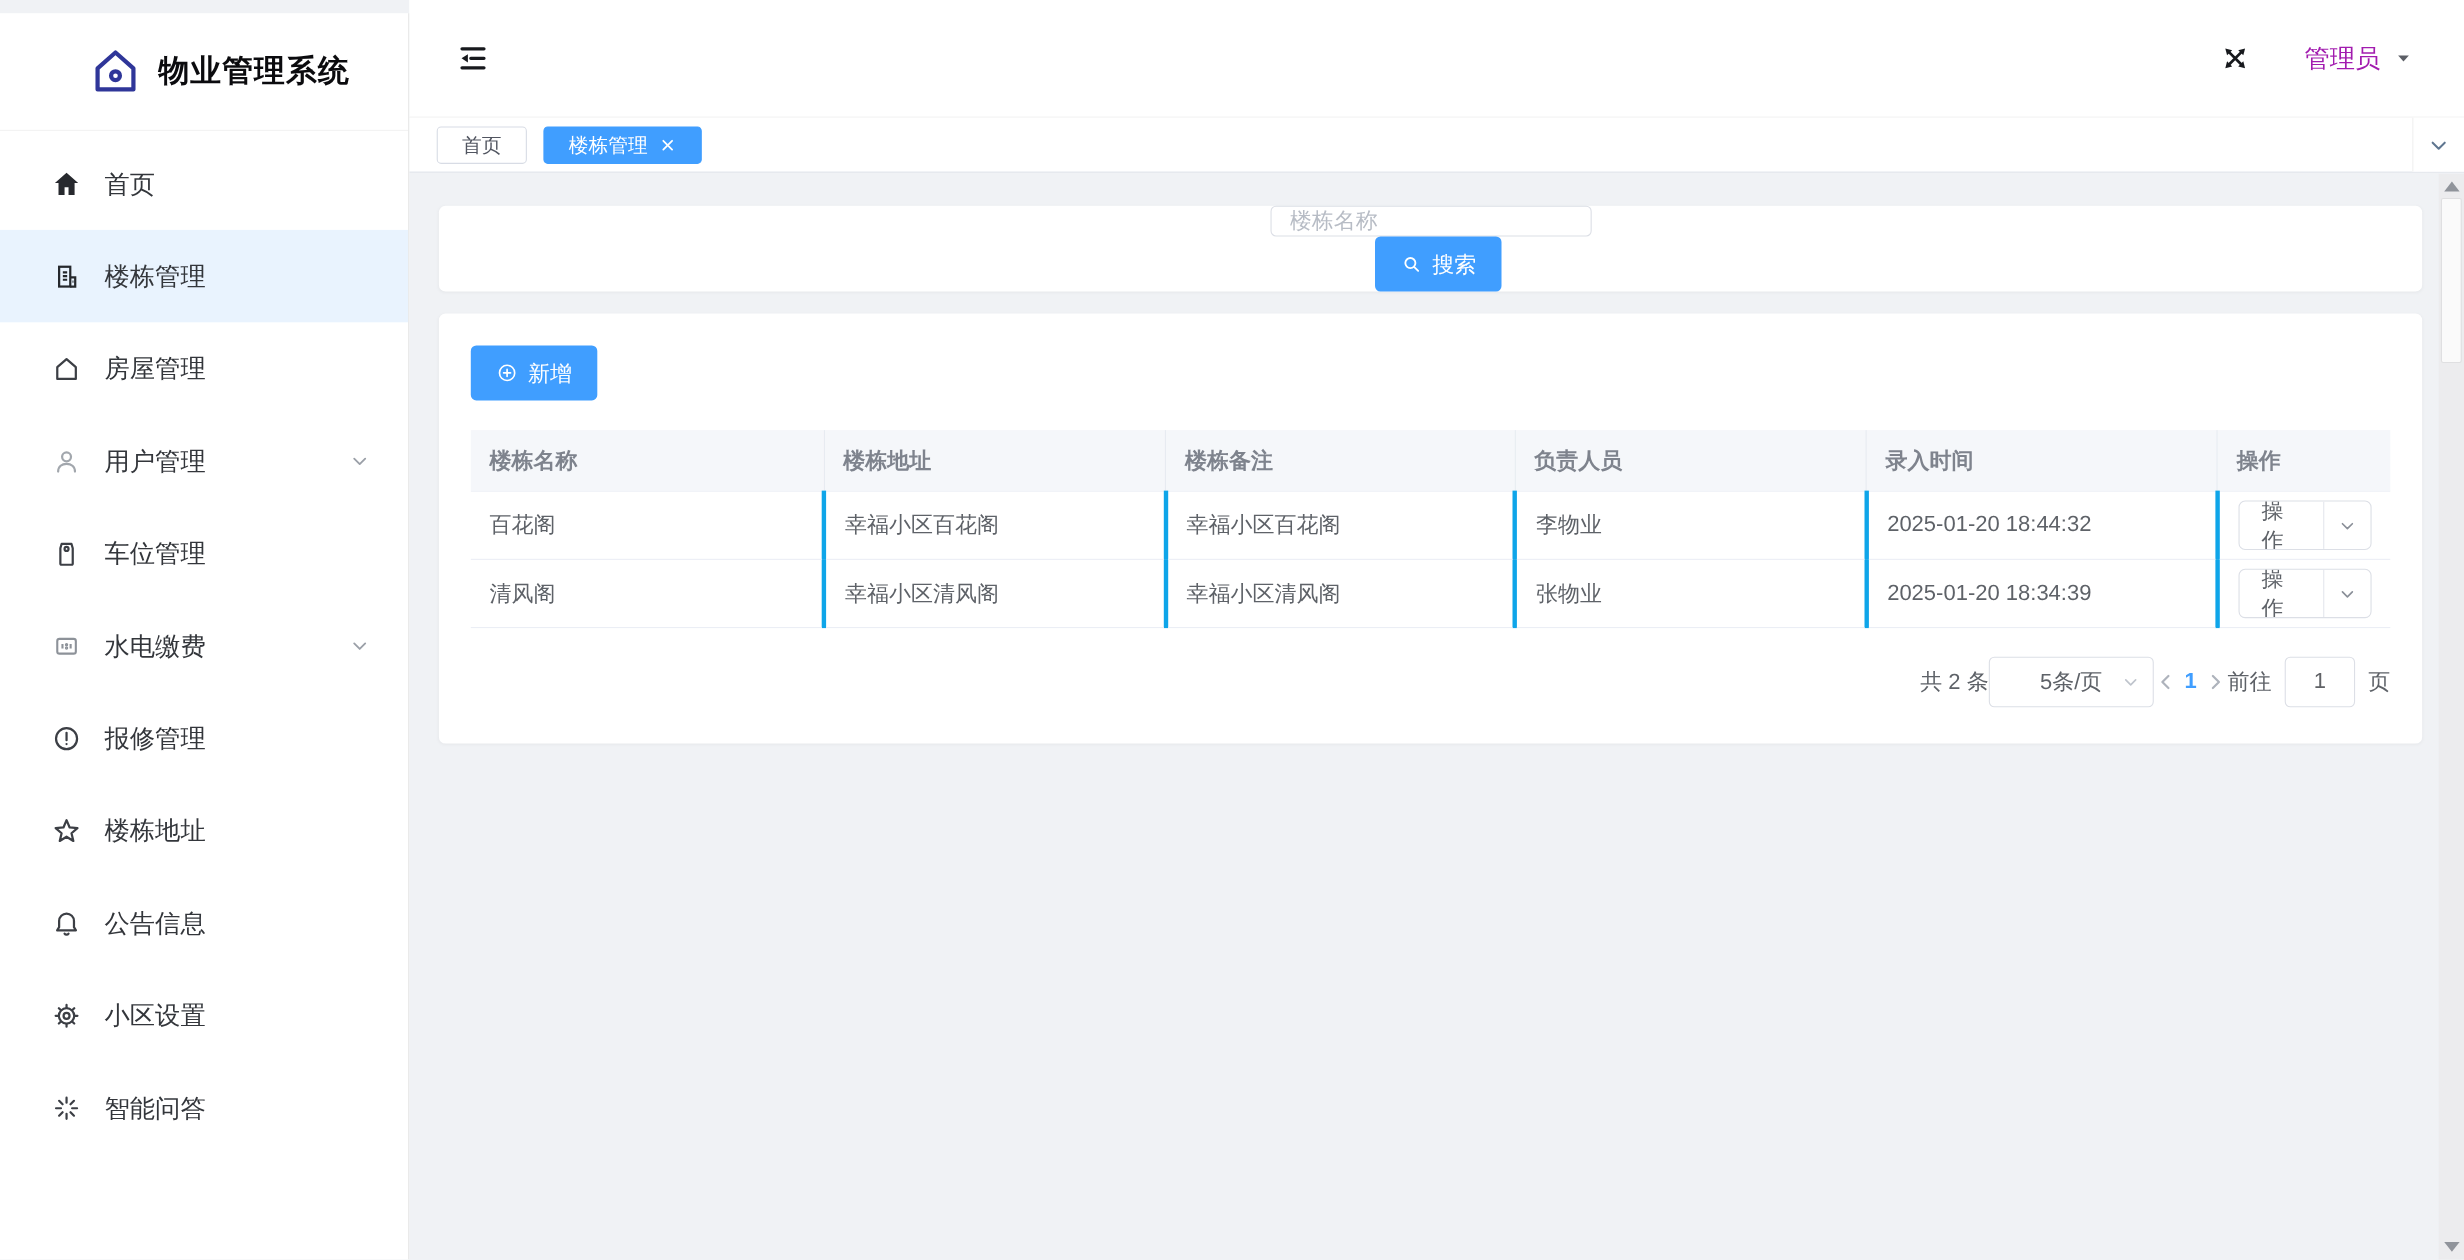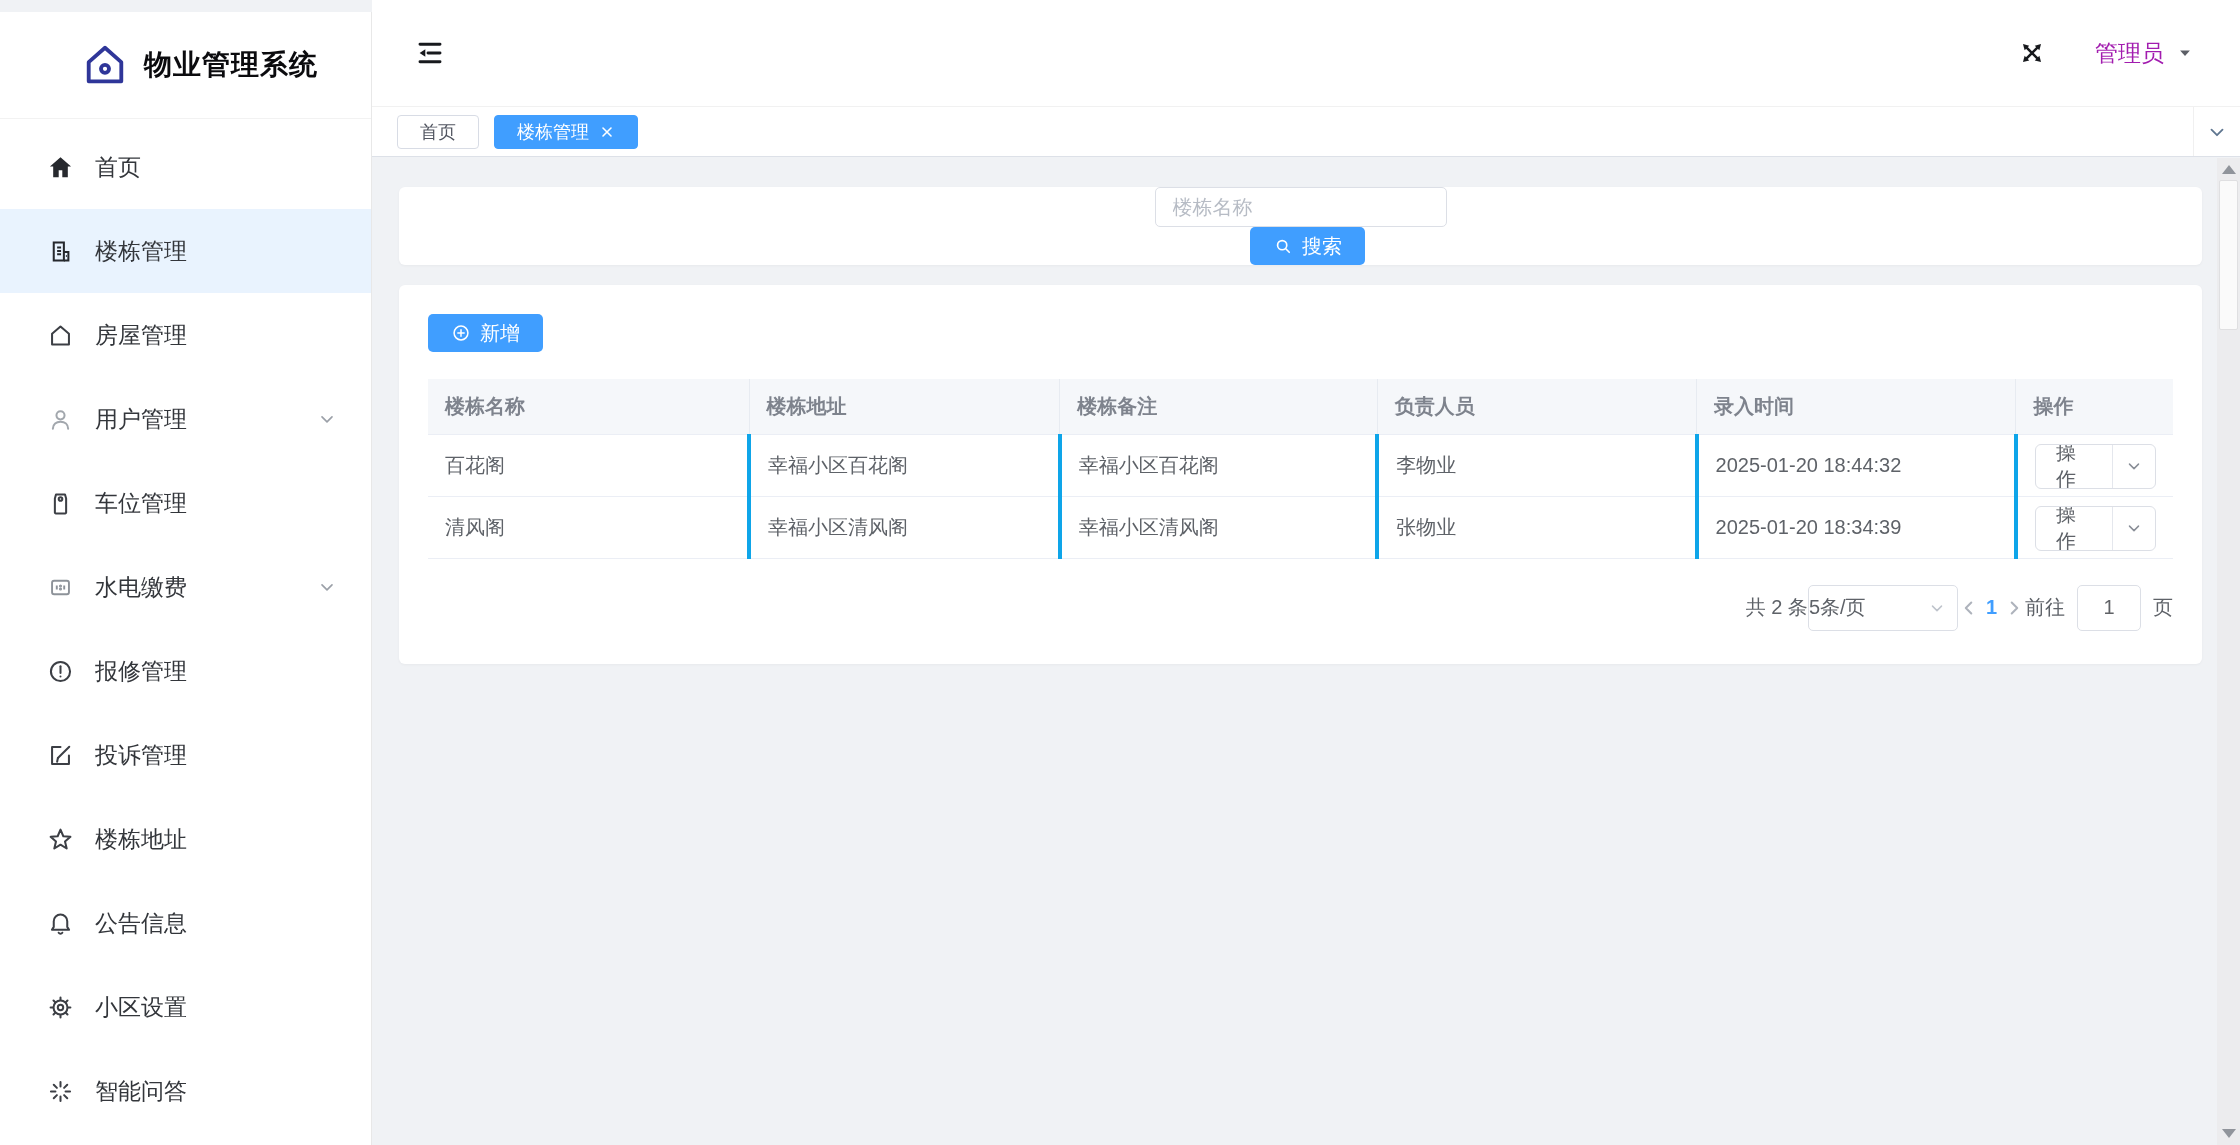--- a/index.html
+++ b/index.html
@@ -46,21 +46,21 @@
 
   .content { position:absolute; top:158px; left:0; right:0; bottom:0;
     background:#f0f2f5; padding:29px 38px 0 27px; }
 
   .card { background:#fff; border-radius:6px; box-shadow:0 1px 3px rgba(0,0,0,.04);flex-direction:column; }
   .search-card { height:78px; display:flex; align-items:center; padding:0 29px; margin-bottom:20px; }
   .search-input { width:292px; height:46px; border:1px solid #dcdfe6; border-radius:5px;
     padding:0 17px; font-size:20px; color:#606266; outline:none;
     font-family:"Liberation Sans","DejaVu Sans",sans-serif; }
   .search-input::placeholder { color:#b7bcc5; }
-  .btn-primary { height:38px; background:#409eff; color:#fff; border:none; border-radius:5px;
+  .btn-primary { height:50px; background:#409eff; color:#fff; border:none; border-radius:5px;
     font-size:20px; display:inline-flex; align-items:center; justify-content:center; gap:9px;
     padding:14px 23px; cursor:pointer; font-family:inherit; }
   .search-btn { margin-left:14px; }
   .btn-primary svg { width:20px; height:20px; }
 
   .table-card { padding:29px 29px 33px; }
 
   table.data { width:100%; border-collapse:collapse; margin-top:27px; table-layout:fixed; }
   table.data th { background:#f5f7fa; height:55px; text-align:left; padding:0 17px;
     font-size:20px; color:#7e838d; font-weight:bold;
@@ -75,21 +75,21 @@
   .split-btn { display:inline-flex; height:45px; border:1px solid #dcdfe6; border-radius:6px;
     overflow:hidden; background:#fff; cursor:pointer; }
   .split-btn .sb-label { padding:0 20px; display:flex; align-items:center; font-size:20px; color:#5e6268; }
   .split-btn .sb-caret { width:47px; display:flex; align-items:center; justify-content:center;
     border-left:1px solid #e4e7ed; color:#8a8f98; }
   .split-btn .sb-caret svg { width:18px; height:18px; }
 
   .pagination { margin-top:26px; display:flex; align-items:center; justify-content:flex-end;
     font-size:20px; color:#5e6268; }
   .page-size { position:relative; width:150px; height:46px; border:1px solid #dcdfe6;
-    border-radius:5px; display:flex; align-items:center; cursor:pointer; }
+    border-radius:5px; display:flex; align-items:center; justify-content:center; cursor:pointer; }
   .page-size .ps-caret { position:absolute; right:11px; width:18px; height:18px; color:#bfc4cc; }
   .pg-arrow { width:22px; height:22px; color:#aeb3bc; cursor:pointer; }
   .pg-num { color:#409eff; font-weight:bold; padding:0 6px; cursor:pointer; }
   .goto { display:flex; align-items:center; gap:12px; }
   .goto-input { width:64px; height:46px; border:1px solid #dcdfe6; border-radius:5px;
     text-align:center; font-size:20px; color:#606266; outline:none; font-family:inherit; }
 
   
   .scrollbar { position:absolute; top:158px; right:0; bottom:0; width:23px;
     background:#ececee; z-index:6; display:flex; flex-direction:column; align-items:center; }
@@ -186,30 +186,20 @@
       <span class="mi-icon">
         <svg viewBox="0 0 24 24" fill="none" stroke="#3c3f45" stroke-width="1.8" stroke-linecap="round">
           <circle cx="12" cy="12" r="8.5"></circle>
             <path d="M12 7.3v6"></path>
             <circle cx="12" cy="16.4" r=".9" fill="#3c3f45" stroke="none"></circle>
         </svg>
       </span>
       <span class="menu-label">报修管理</span>
     </div>
 
-    <div class="menu-item">
-      <span class="mi-icon">
-        <svg viewBox="0 0 24 24" fill="none" stroke="#3c3f45" stroke-width="1.8" stroke-linecap="round" stroke-linejoin="round">
-          <path d="M19.5 12v7.5h-15v-15H12"></path>
-            <path d="M9.7 14.3 L19.8 4.2"></path>
-            <path d="M9 17.5l.7-3.2"></path>
-        </svg>
-      </span>
-      <span class="menu-label">投诉管理</span>
-    </div>
 
     <div class="menu-item">
       <span class="mi-icon">
         <svg viewBox="0 0 24 24" fill="none" stroke="#3c3f45" stroke-width="1.8" stroke-linejoin="round">
           <path d="M12 3.2l2.5 5.9 6.3.5-4.8 4.2 1.5 6.2-5.5-3.4-5.5 3.4 1.5-6.2-4.8-4.2 6.3-.5z"></path>
         </svg>
       </span>
       <span class="menu-label">楼栋地址</span>
     </div>
 

